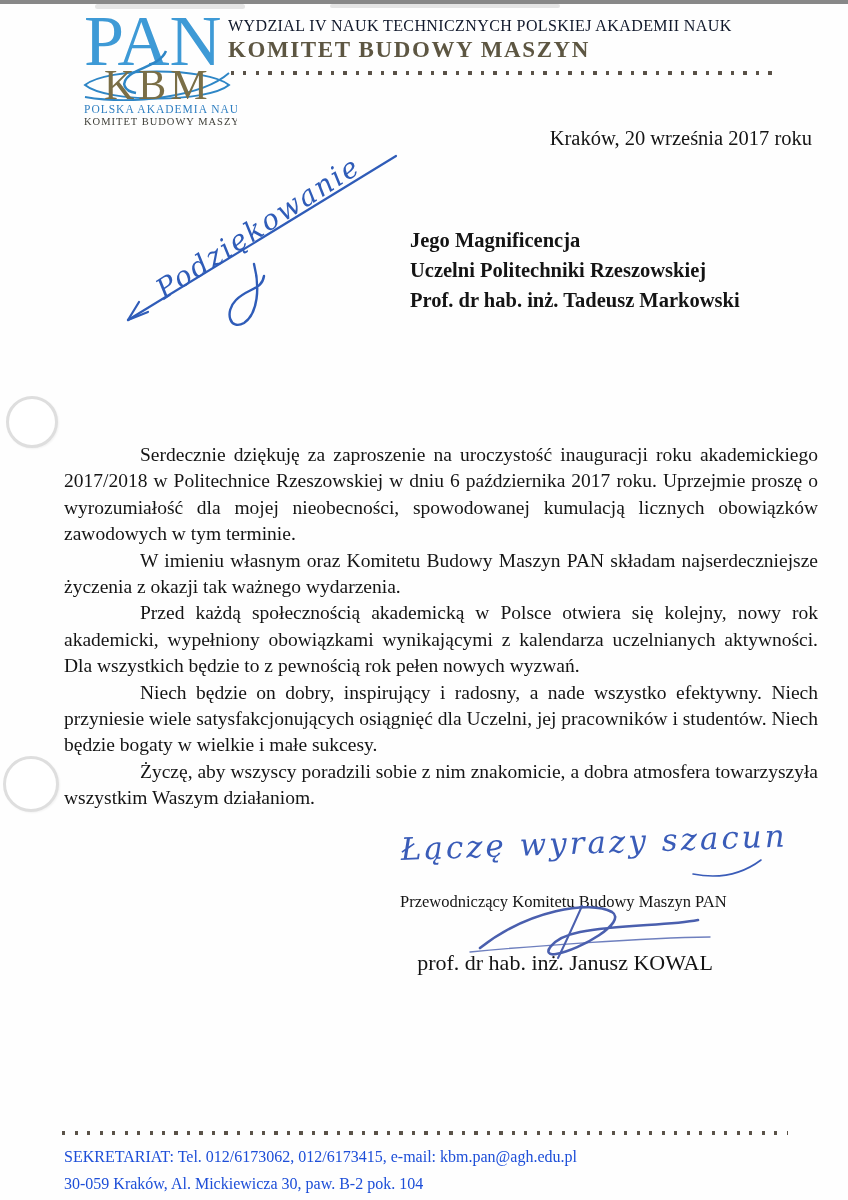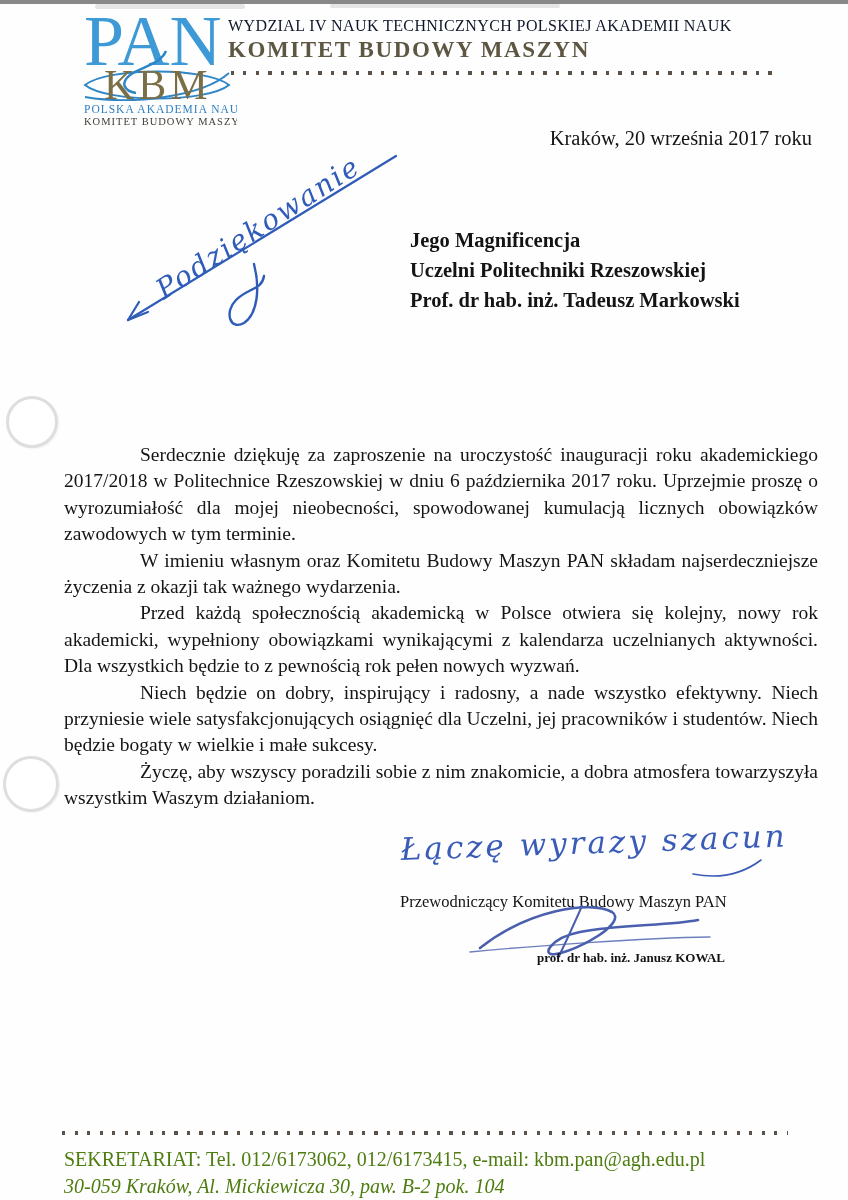--- a/index.html
+++ b/index.html
@@ -78,27 +78,27 @@
     text-indent:76px;
   }
 
   
   .sig-title {
     position:absolute; left:400px; top:888px; width:320px;
     font-size:16.5px; text-align:left; white-space:nowrap;
   }
   .sig-name {
     position:absolute; left:405px; top:946px; width:320px;
-    font-size:13px; text-align:right; white-space:nowrap;font-weight:bold;
+    font-size:22px; text-align:center; white-space:nowrap;
   }
 
   
-  .ftr-line { position:absolute; left:64px; width:740px; font-size:20px; color:#4d7c0f; }
+  .ftr-line { position:absolute; left:64px; width:740px; font-size:16px; color:#1d4ed8; }
   .ftr-line-1 { top:1144px; }
-  .ftr-line-2 { top:1171px;font-style:italic; }
+  .ftr-line-2 { top:1171px; }
 </style>
 </head>
 <body>
 
 <div class="page">
 
   <div class="smudge smudge-1"></div>
   <div class="smudge smudge-2"></div>
   <div class="punch-hole hole-1"></div>
   <div class="punch-hole hole-2"></div>

